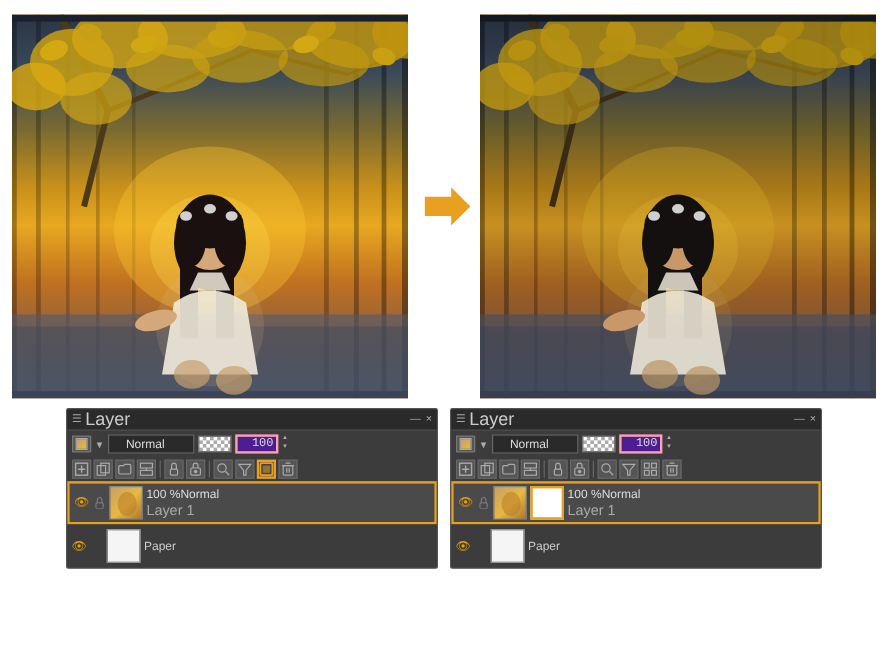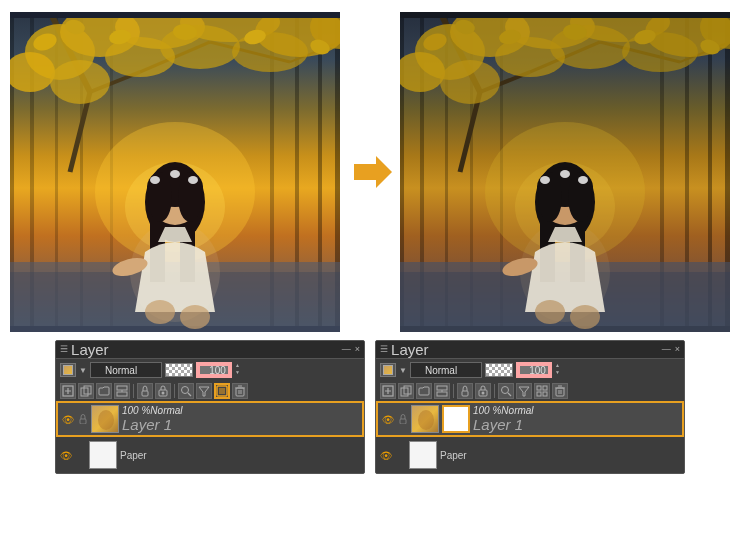--- a/index.html
+++ b/index.html
@@ -159,28 +159,29 @@
       width: 28px;
       height: 14px;
       background-image: 
         repeating-conic-gradient(#aaa 0% 25%, #fff 0% 50%);
       background-size: 6px 6px;
       border: 1px solid #777;
       flex-shrink: 0;
     }
 
     .opacity-input {
-      background: #737373;
-      border: 4px solid #fca5a5;
+      background: #4c1d95;
+      border: 2px solid #fca5a5;
       color: #ddd;
       font-size: 10px;
       height: 16px;
       width: 36px;
       text-align: right;
       padding: 0 2px;
+      font-family: Liberation Mono, monospace;
     }
 
     .spin-arrows {
       display: flex;
       flex-direction: column;
       height: 16px;
     }
 
     .spin-arrow {
       color: #aaa;
@@ -276,31 +277,30 @@
     }
 
     .layer-thumbnail.white {
       background: #ffffff;
     }
 
     .layer-info {
       flex: 1;
       display: flex;
       flex-direction: column;
-      font-style: italic;
     }
 
     .layer-name-text {
       color: #ddd;
       font-size: 10px;
     }
 
     .layer-sublabel {
       color: #aaa;
-      font-size: 15px;
+      font-size: 12px;
     }
 
     
     .paper-row {
       display: flex;
       align-items: center;
       height: 36px;
       padding: 2px 3px;
       gap: 3px;
       background: #3c3c3c;

